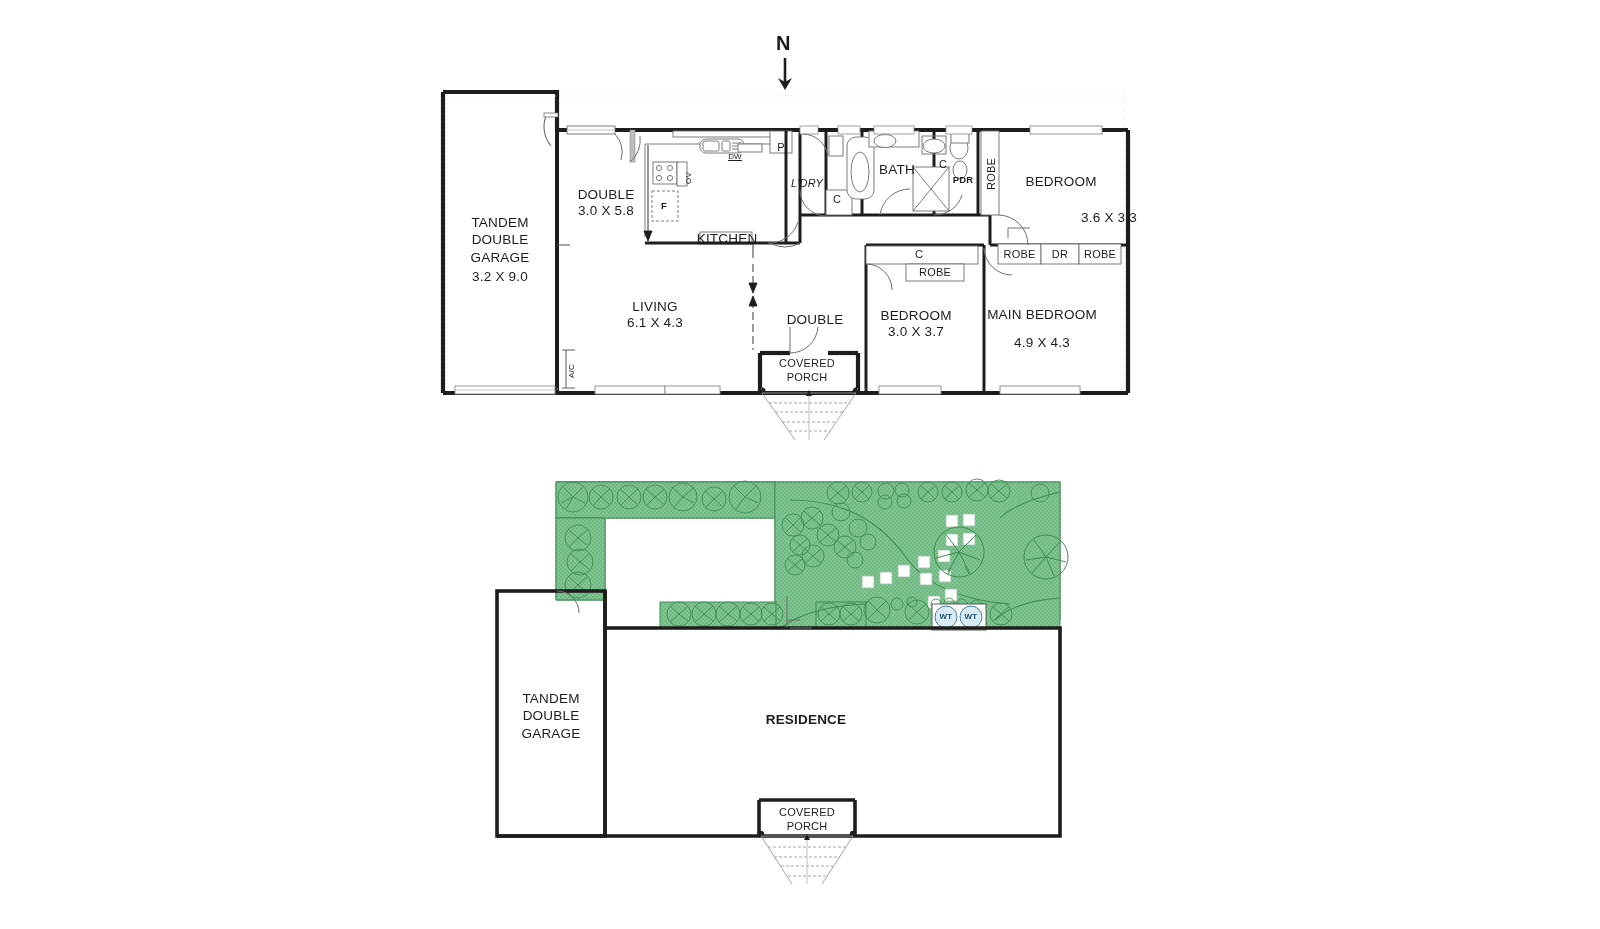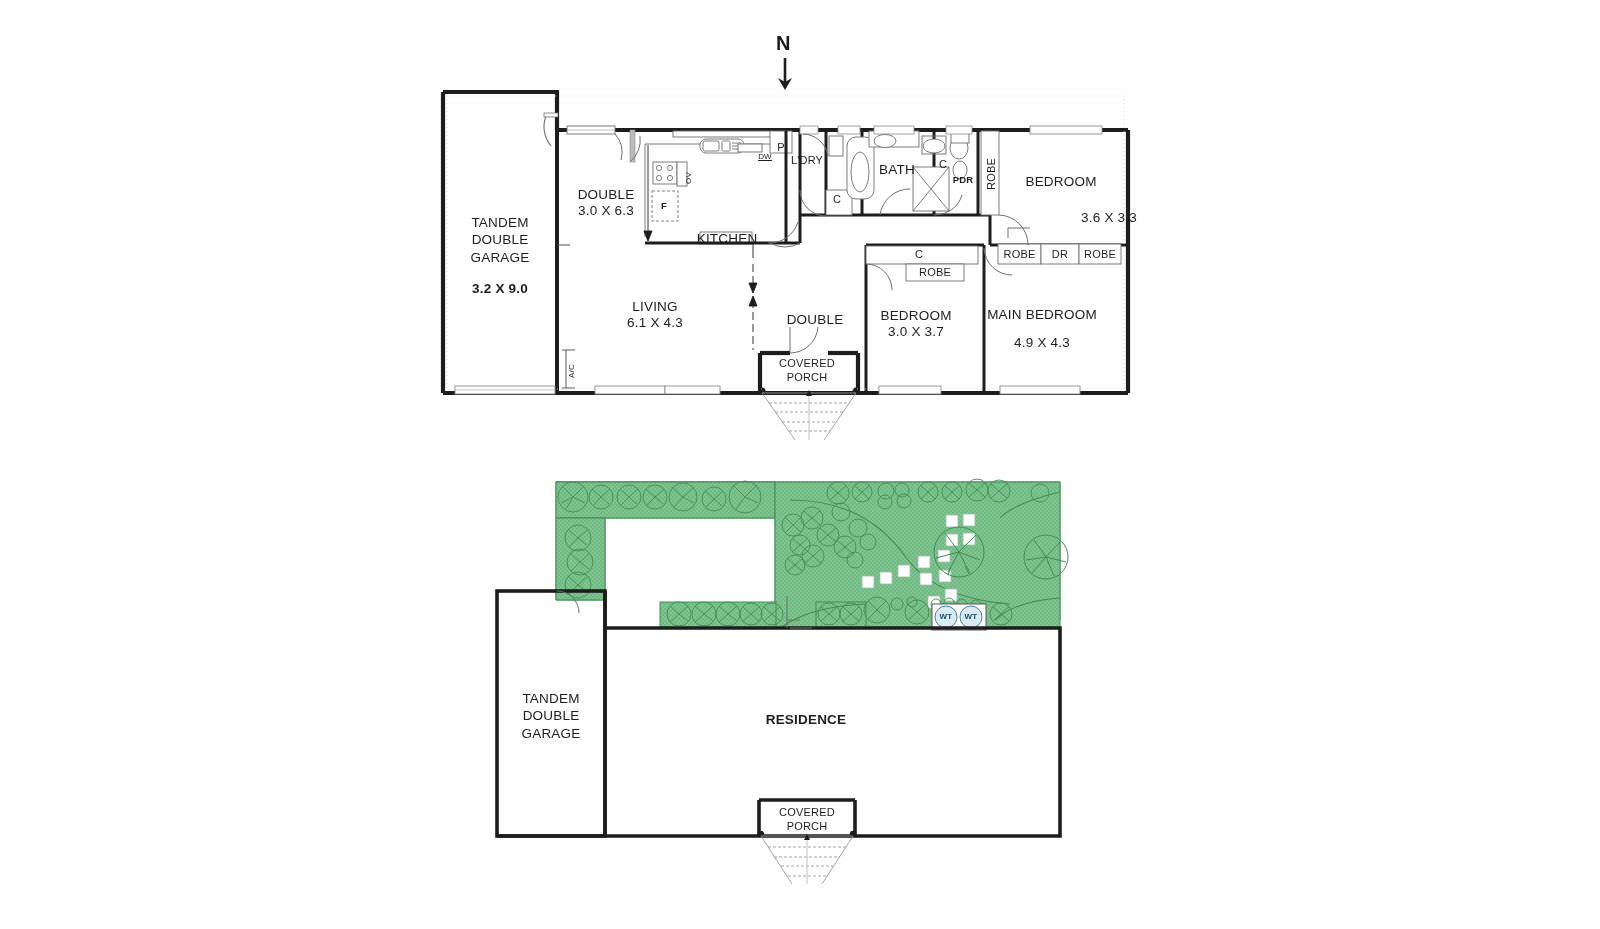--- a/index.html
+++ b/index.html
@@ -448,24 +448,24 @@
         <path d="M804,840 L807,834 L810,840 Z" fill="#1d1d1b" stroke="none"></path>
       </g>
     </g>
   </svg>
 
   <div class="ncompass" style="left:776px;top:32px;">N</div>
 
   <div class="lbl room-name" style="left:440px;top:214px;width:120px;">TANDEM
 DOUBLE
 GARAGE</div>
-  <div class="lbl room-dim" style="left:440px;top:280px;width:120px;font-weight:bold;">3.2 X 9.0</div>
+  <div class="lbl room-dim" style="left:440px;top:268px;width:120px;">3.2 X 9.0</div>
 
   <div class="lbl room-name" style="left:551px;top:186px;width:110px;">DOUBLE</div>
-  <div class="lbl room-dim" style="left:551px;top:202px;width:110px;">3.0 X 6.3</div>
+  <div class="lbl room-dim" style="left:551px;top:202px;width:110px;">3.0 X 5.8</div>
 
   <div class="lbl room-name" style="left:672px;top:194px;width:110px;margin-top:36px;">KITCHEN</div>
 
   <div class="lbl room-name" style="left:600px;top:298px;width:110px;">LIVING</div>
   <div class="lbl room-dim" style="left:600px;top:314px;width:110px;">6.1 X 4.3</div>
 
   <div class="lbl room-name" style="left:770px;top:311px;width:90px;">DOUBLE</div>
 
   <div class="lbl small" style="left:757px;top:357px;width:100px;line-height:1.25;">COVERED
 PORCH</div>
@@ -475,31 +475,31 @@
   <div class="lbl room-name" style="left:861px;top:307px;width:110px;">BEDROOM</div>
   <div class="lbl room-dim" style="left:861px;top:323px;width:110px;">3.0 X 3.7</div>
 
   <div class="lbl room-name" style="left:1006px;top:173px;width:110px;">BEDROOM</div>
   <div class="lbl room-dim" style="left:1054px;top:189px;width:110px;margin-top:20px;">3.6 X 3.3</div>
 
   <div class="lbl room-name" style="left:972px;top:306px;width:140px;">MAIN BEDROOM</div>
   <div class="lbl room-dim" style="left:972px;top:334px;width:140px;">4.9 X 4.3</div>
 
   <div class="lbl small" style="left:769px;top:140px;width:24px;">P</div>
-  <div class="lbl small" style="left:784px;top:153px;width:46px;">L'DRY</div>
+  <div class="lbl small" style="left:784px;top:176px;width:46px;font-style:italic;">L'DRY</div>
   <div class="lbl small" style="left:828px;top:192px;width:18px;">C</div>
   <div class="lbl small" style="left:934px;top:157px;width:18px;">C</div>
   <div class="lbl tiny" style="left:946px;top:174px;width:34px;">PDR</div>
   <div class="lbl small vert" style="left:984px;top:146px;height:56px;width:14px;">ROBE</div>
   <div class="lbl small" style="left:910px;top:247px;width:18px;">C</div>
   <div class="lbl small" style="left:912px;top:265px;width:46px;">ROBE</div>
   <div class="lbl small" style="left:998px;top:247px;width:43px;">ROBE</div>
   <div class="lbl small" style="left:1041px;top:247px;width:38px;">DR</div>
   <div class="lbl small" style="left:1079px;top:247px;width:42px;">ROBE</div>
-  <div class="lbl mini" style="left:752px;top:152px;width:26px;text-decoration:underline;">DW</div>
+  <div class="lbl mini" style="left:722px;top:152px;width:26px;text-decoration:underline;">DW</div>
   <div class="lbl mini vert" style="left:684px;top:166px;height:24px;width:11px;">OV</div>
   <div class="lbl tiny" style="left:655px;top:200px;width:18px;">F</div>
   <div class="lbl mini vert" style="left:567px;top:358px;height:26px;width:11px;">A/C</div>
 
   <div class="lbl room-name" style="left:491px;top:690px;width:120px;">TANDEM
 DOUBLE
 GARAGE</div>
   <div class="lbl room-name bold" style="left:746px;top:711px;width:120px;">RESIDENCE</div>
   <div class="lbl small" style="left:757px;top:806px;width:100px;line-height:1.25;">COVERED
 PORCH</div>

